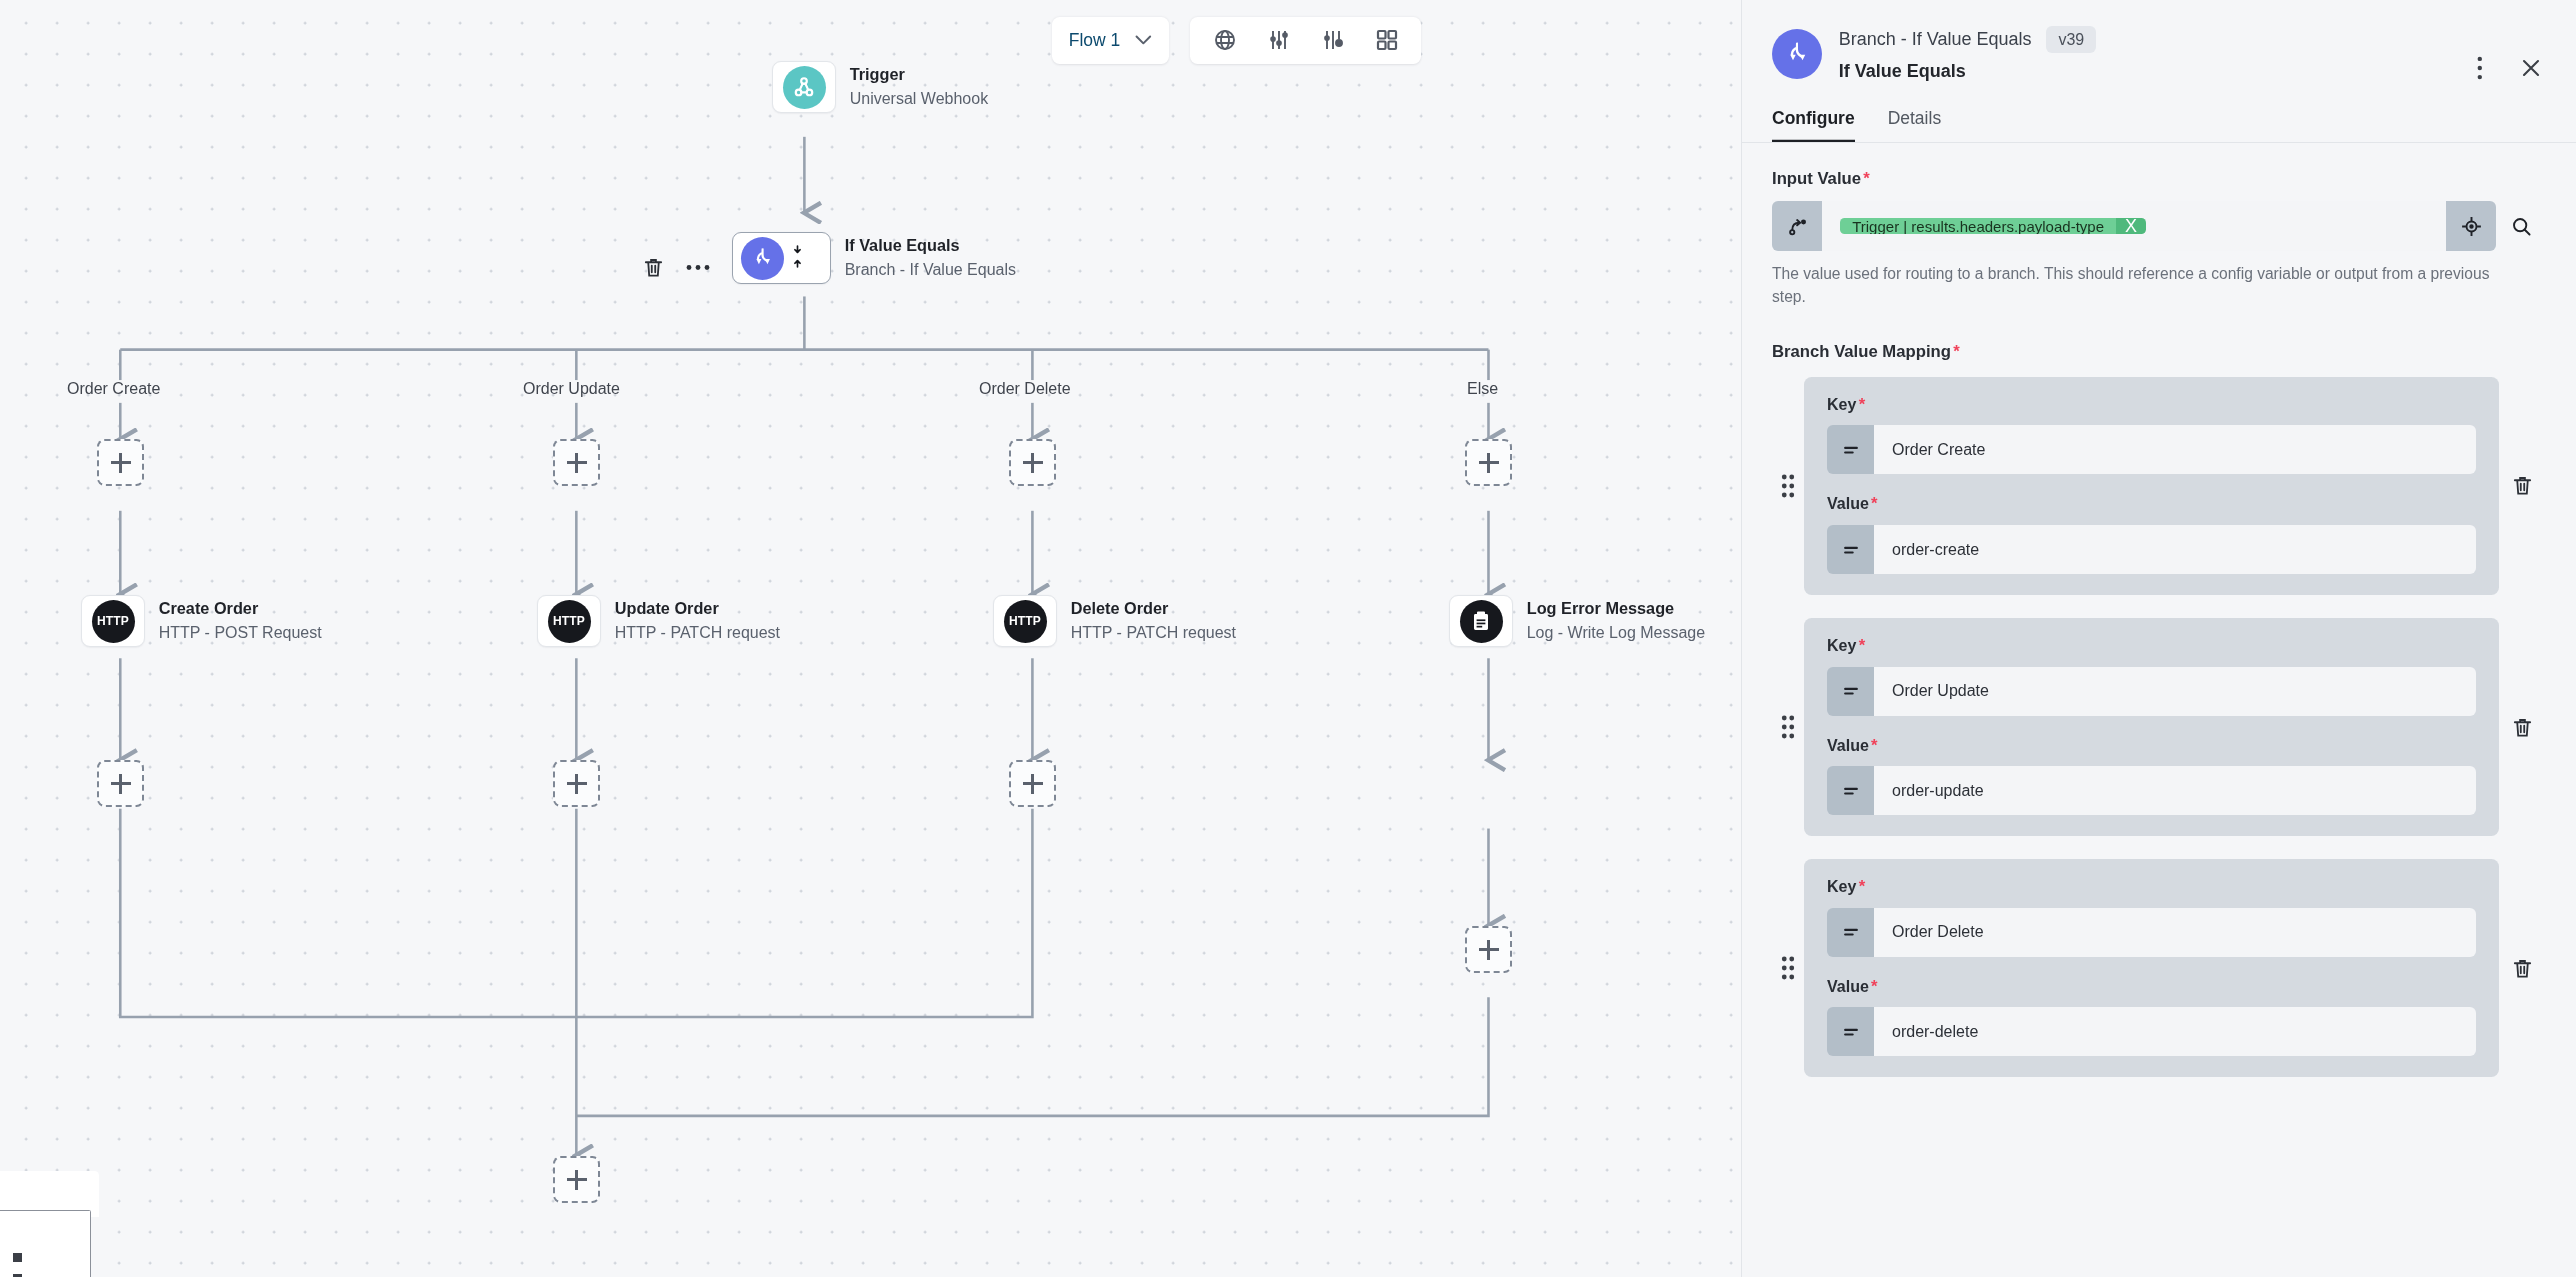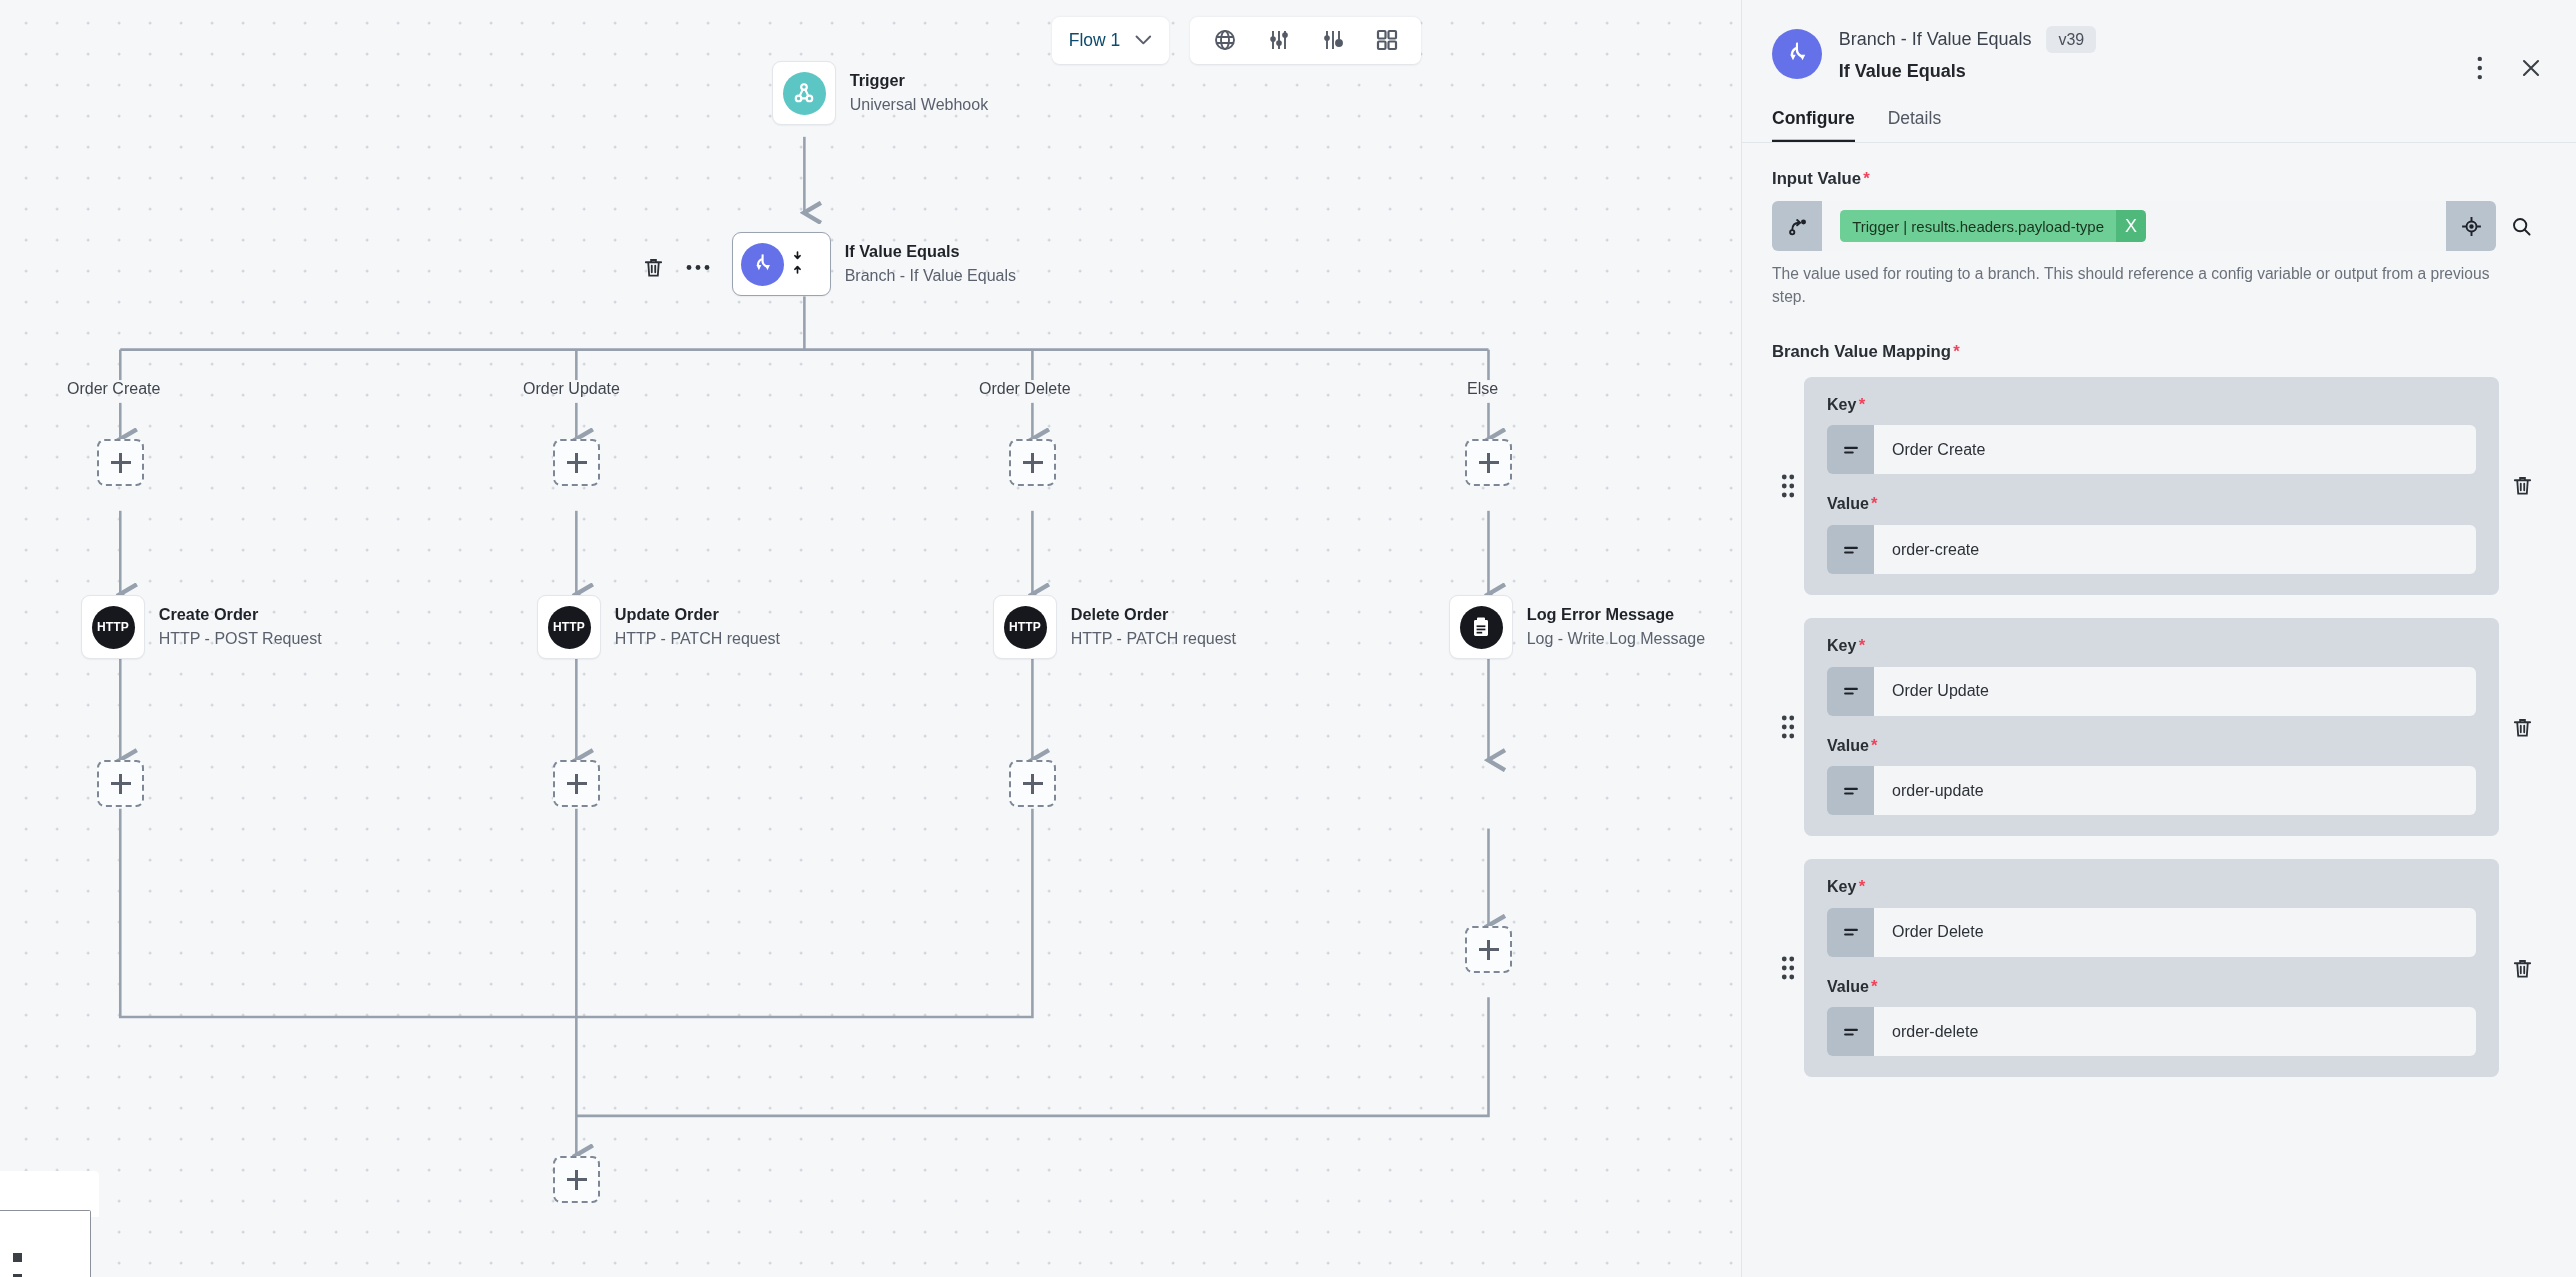--- a/index.html
+++ b/index.html
@@ -18,21 +18,21 @@
     background-color: #f6f7f9;
     background-image: radial-gradient(circle, #c9ced6 1.2px, transparent 1.3px);
     background-size: 31px 31px;
     background-position: 10.6px 7.6px;
     overflow: hidden;
   }
   #edges { position: absolute; left: 0; top: 0; width: 1741px; height: 1277px; }
 
   .node { position: absolute; display: flex; align-items: center; }
   .node-box {
-    width: 64px; height: 64px; border-radius: 9px;
+    width: 64px; height: 52px; border-radius: 9px;
     background: #ffffff; border: 0.8px solid #e3e6ea;
     display: flex; align-items: center; justify-content: center;
     box-shadow: 0 0.8px 1.5px rgba(16,24,40,.05);
     flex: none;
   }
   .node-box.sel {
     width: 99px; border: 1.5px solid #9aa3af; border-radius: 9px;
     justify-content: flex-start; padding-left: 7.6px; gap: 6px;
   }
   .ic { width: 43px; height: 43px; border-radius: 50%; display:flex; align-items:center; justify-content:center; flex:none; }
@@ -114,21 +114,21 @@
   .req { color: #f0425a; font-size: 16.7px; margin-left: 2.3px; }
 
   .inputrow { display:flex; align-items:stretch; gap: 0; }
   .inputwrap {
     flex: 1; display: flex; align-items: stretch; height: 50px;
     background: #b9c3cd; border-radius: 6px; overflow: hidden;
   }
   .in-lead { width: 50px; display:flex; align-items:center; justify-content:center; flex:none; }
   .in-body { flex: 1; background: #f4f5f7; display:flex; align-items:center; padding: 0 7.6px; }
   .in-trail { width: 50px; display:flex; align-items:center; justify-content:center; flex:none; }
-  .chip { display:flex; align-items:stretch; border-radius: 4.6px; overflow:hidden; margin-left: 10.6px; height: 32px; }
+  .chip { display:flex; align-items:stretch; border-radius: 4.6px; overflow:hidden; margin-left: 10.6px; height: 16px; }
   .chip-txt { background:#6ecf96; color:#19331f; font-size: 15px; display:flex; align-items:center; padding: 0 12px; }
   .chip-x { background:#4fb97c; width: 30px; display:flex; align-items:center; justify-content:center; color:#fff; font-size: 18px; }
   .searchbtn { width: 50px; display:flex; align-items:center; justify-content:center; flex:none; }
 
   .helptext { font-size: 15.6px; color: #6b717b; line-height: 1.5; margin-top: 10.6px; max-width: 738px; }
 
   .mapping-title { font-size: 16.7px; font-weight: 700; color: #2a2e35; margin-top: 33px; margin-bottom: 15px; }
 
   .maprow { display:flex; align-items: center; gap: 0; margin-bottom: 23px; }
   .drag { width: 32px; display:flex; align-items:center; justify-content:center; flex:none; }

